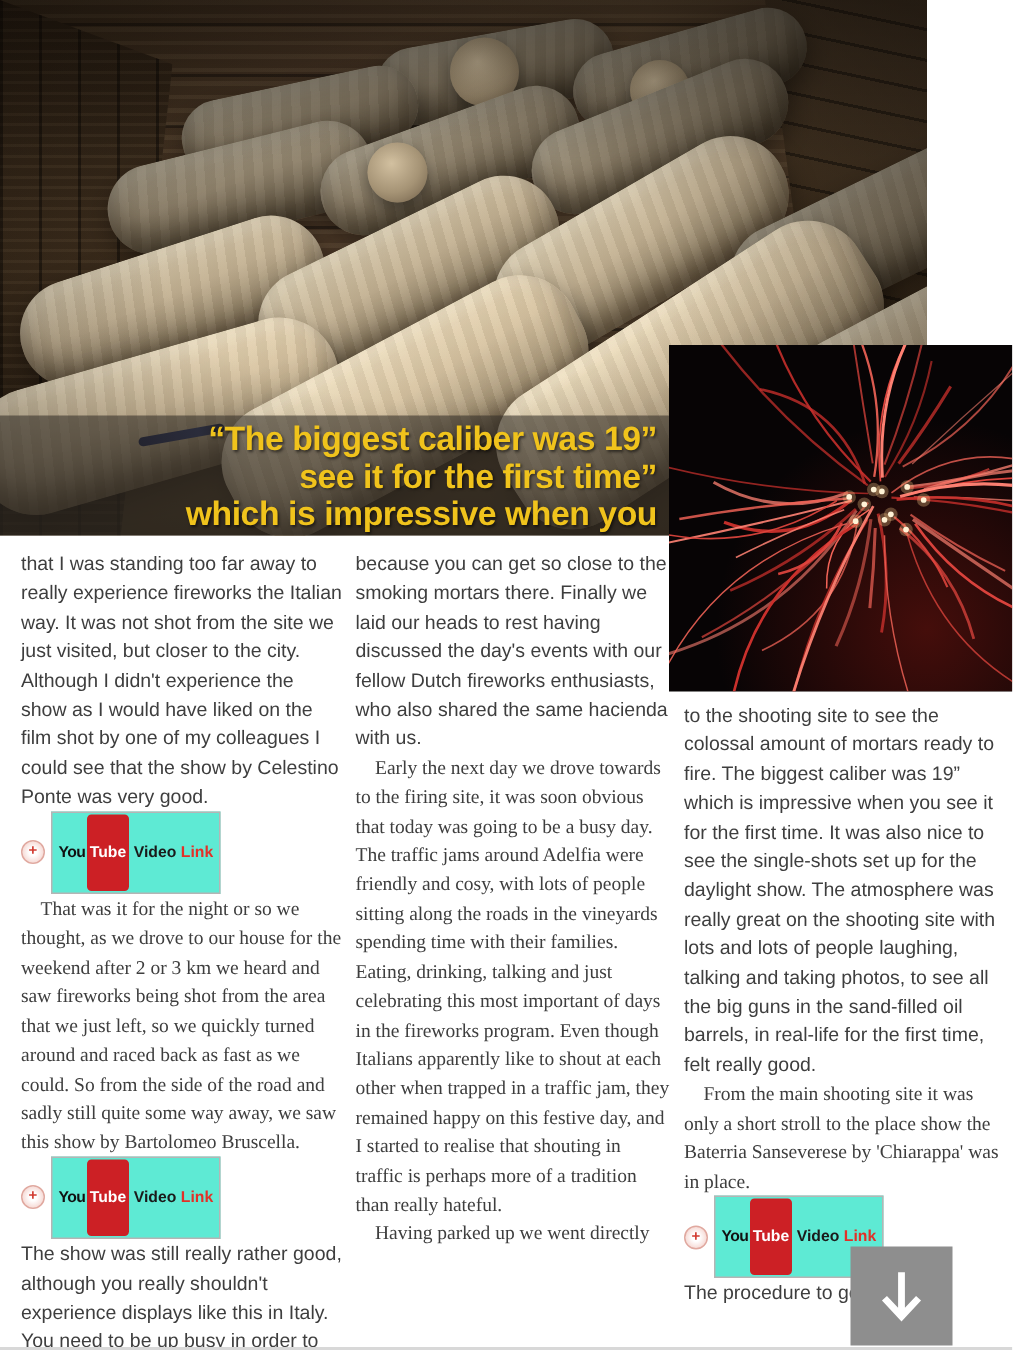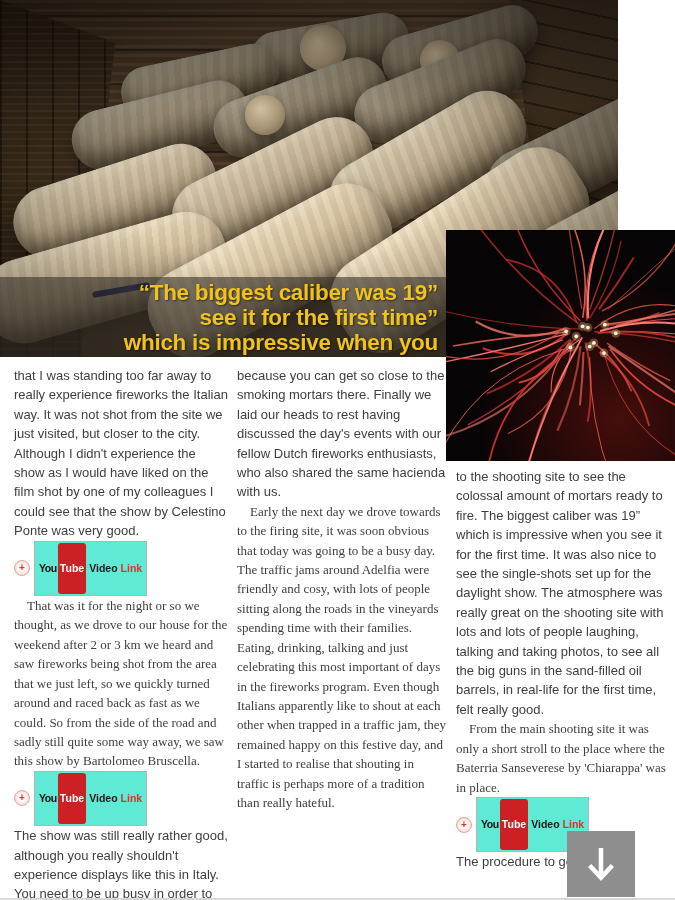--- a/index.html
+++ b/index.html
@@ -217,25 +217,26 @@
             <span class="yt-link">Link</span>
           </span>
         </span>
     </p>
     <p>The show was still really rather good, although you really shouldn't experience displays like this in Italy. You need to be up busy in order to be overwhelmed by it all, especially</p>
   </div>
 
   <div class="col col-2">
     <p>because you can get so close to the smoking mortars there.  Finally we laid our heads to rest having discussed the day's events with our fellow Dutch fireworks enthusiasts, who also shared the same hacienda with us.</p>
     <p class="indent">Early the next day we drove towards to the firing site, it was soon obvious that today was going to be a busy day. The traffic jams around Adelfia were friendly and cosy, with lots of people sitting along the roads in the vineyards spending time with their families. Eating, drinking, talking and just celebrating this most important of days in the fireworks program. Even though Italians apparently like to shout at each other when trapped in a traffic jam, they remained happy on this festive day, and I started to realise that shouting in traffic is perhaps more of a tradition than really hateful.</p>
+    <p class="indent">Having parked up we went directly</p>
   </div>
 
   <div class="col col-3">
     <p>to the shooting site to see the colossal amount of mortars ready to fire. The biggest caliber was 19” which is impressive when you see it for the first time.  It was also nice to see the single-shots set up for the daylight show. The atmosphere was really great on the shooting site with lots and lots of people laughing, talking and taking photos, to see all the big guns in the sand-filled oil barrels, in real-life for the first time, felt really good.</p>
-    <p class="indent">From the main shooting site it was only a short stroll to the place where the Baterria Sanseverese by 'Chiarappa' was in place.</p>
+    <p class="indent">From the main shooting site it was only a short stroll to the place show the Baterria Sanseverese by 'Chiarappa' was in place.</p>
     <p class="badge-row">
       <span class="yt-badge">
           <span class="yt-circle">+</span>
           <span class="yt-box">
             <span class="yt-you">You</span>
             <span class="yt-tube">Tube</span>
             <span class="yt-video">Video</span>
             <span class="yt-link">Link</span>
           </span>
         </span>

